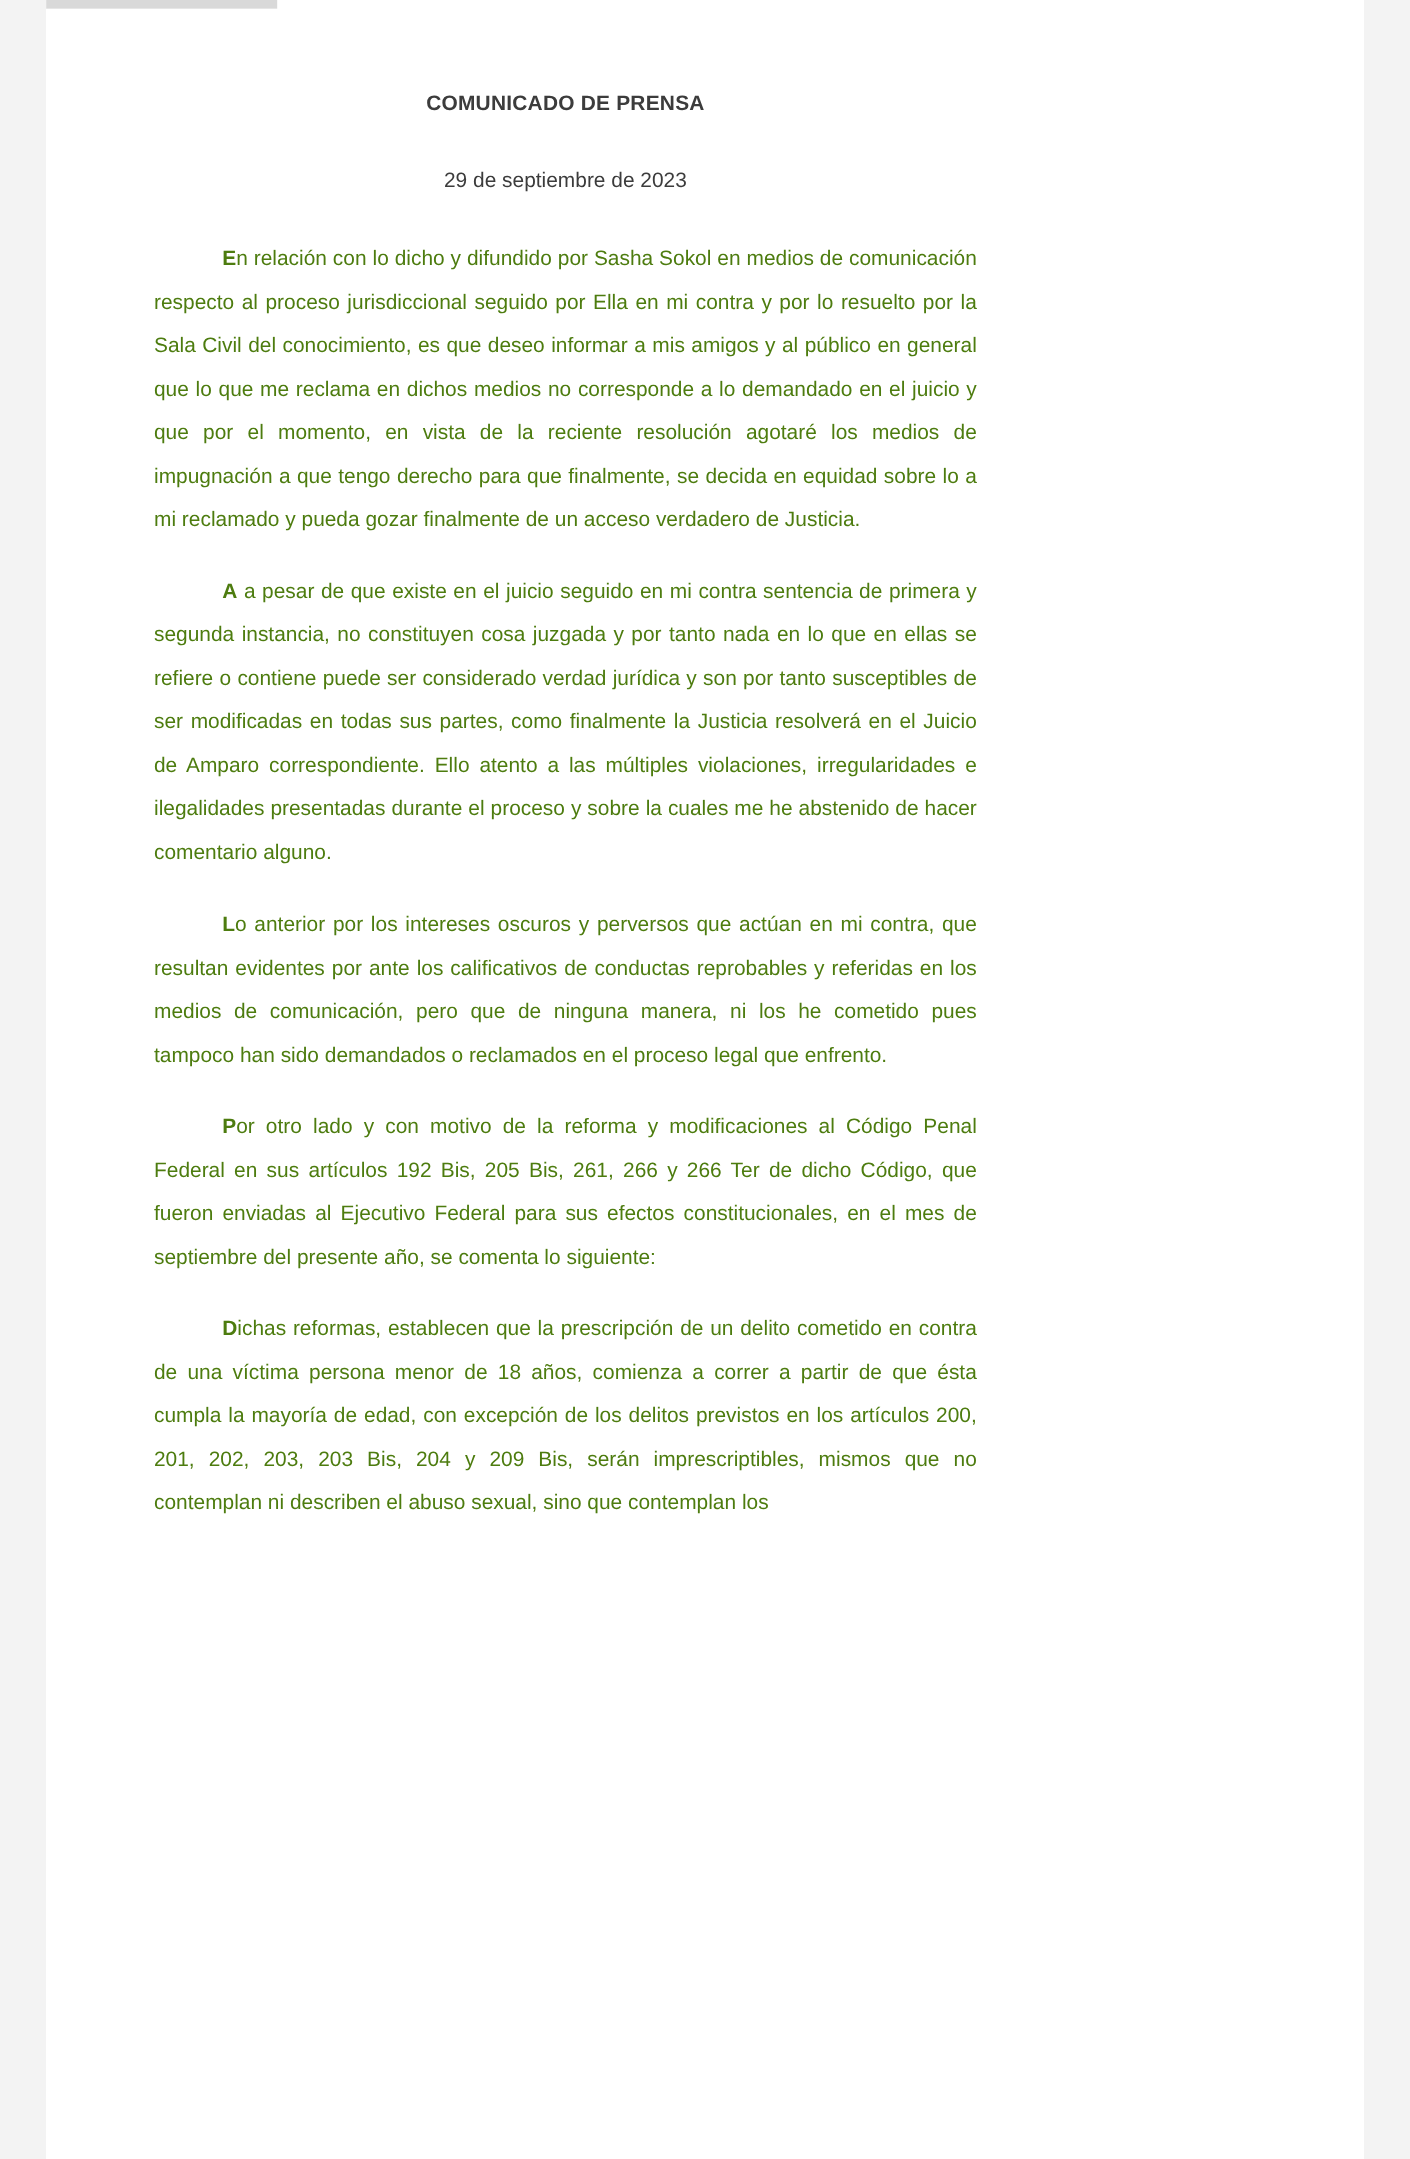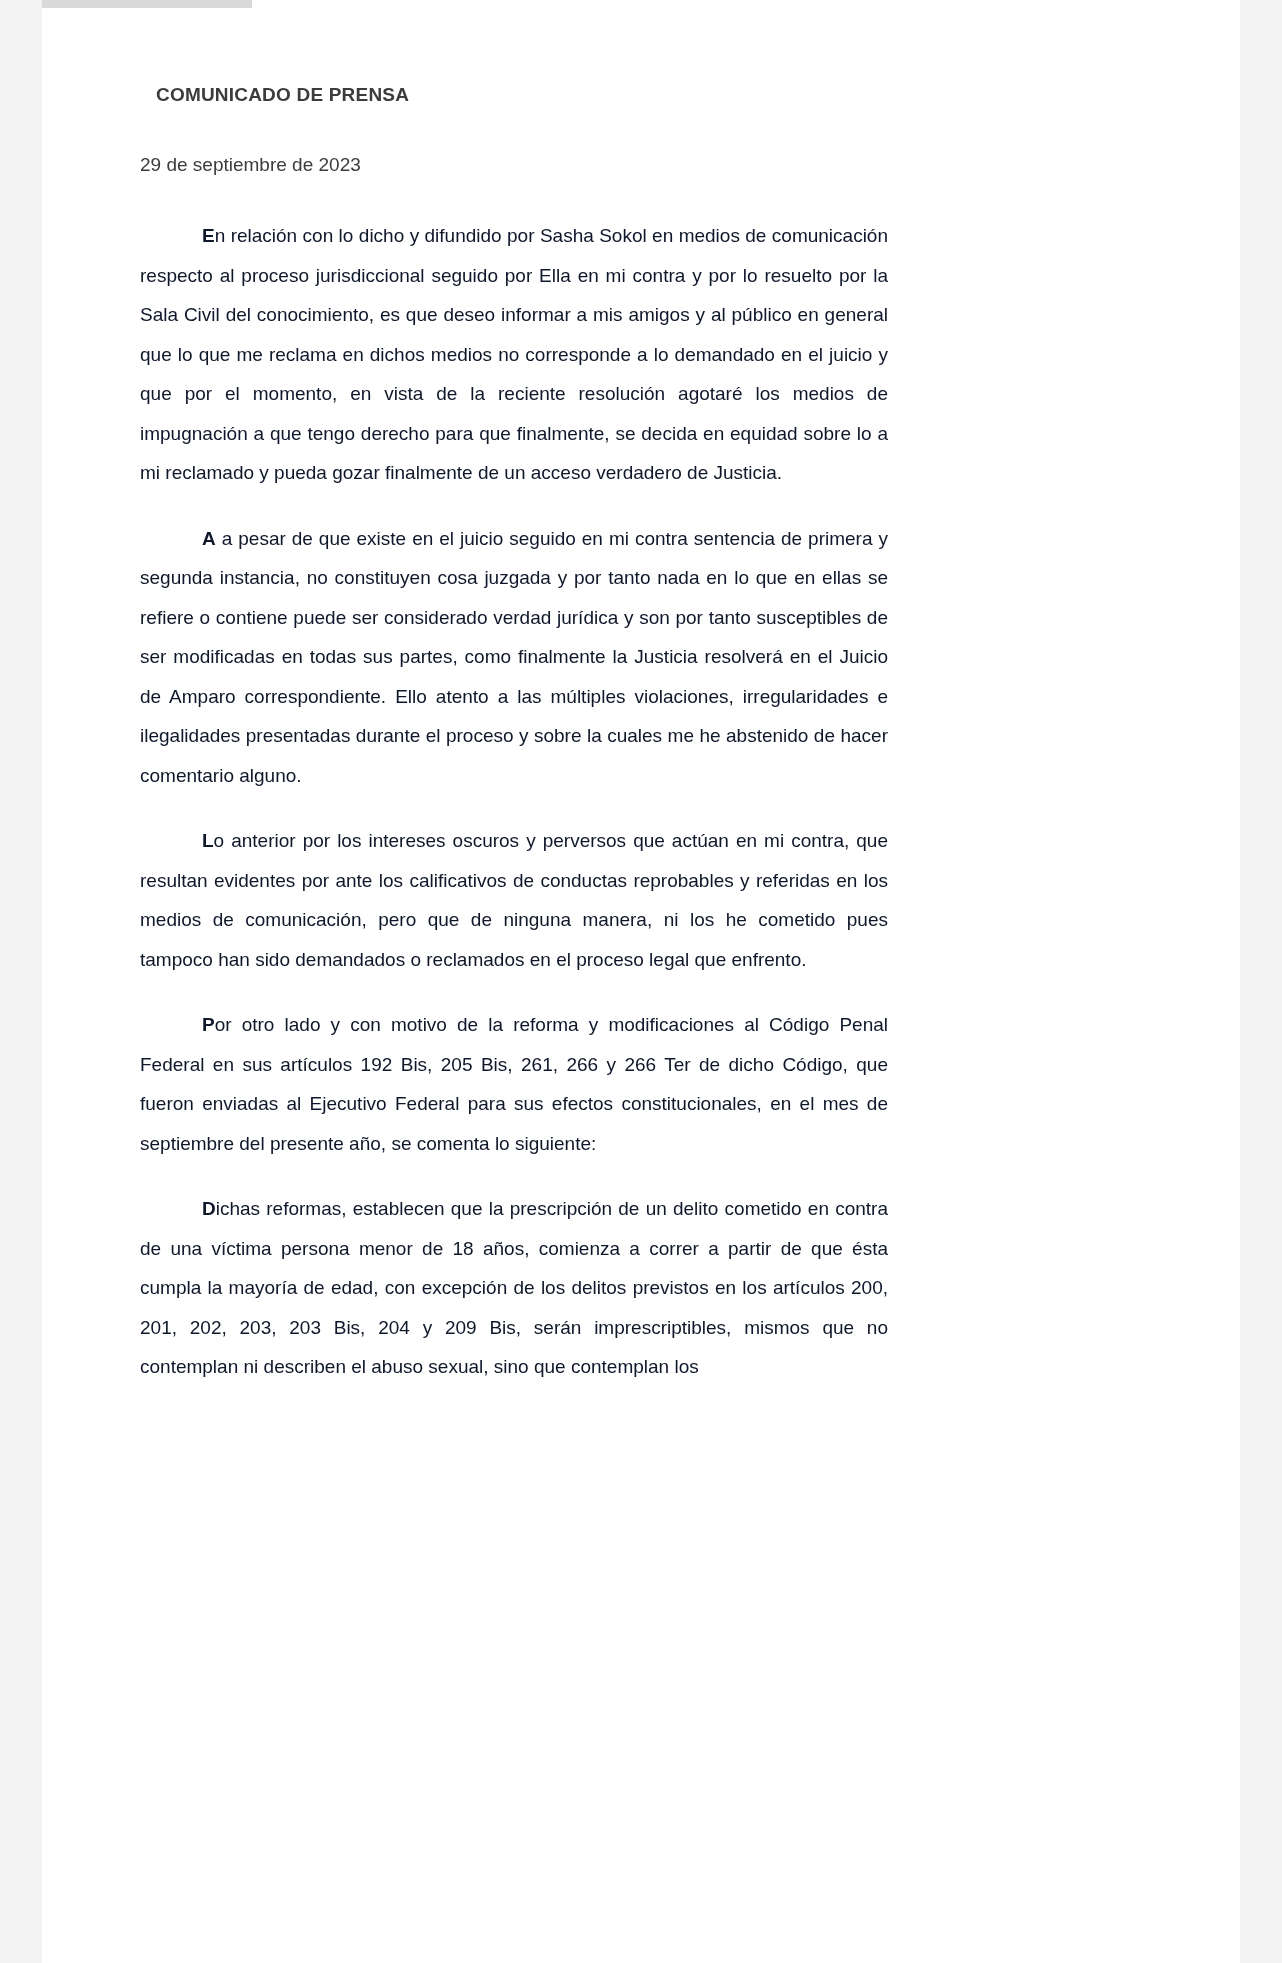--- a/index.html
+++ b/index.html
@@ -66,53 +66,54 @@
   .content {
     position: absolute;
     left: 98px;
     top: 60px;
     width: 748px;
     color: #3c3c3c;
   }
 
   h1.doc-title,
   h2.doc-subtitle {
-    margin: 16px;
+    margin: 0;
     font-size: 19px;
     font-weight: bold;
+    text-align: center;
     letter-spacing: 0.2px;
     color: #3c3c3c;
   }
   h1.doc-title {
     margin-top: 16px;
   }
   h2.doc-subtitle {
     margin-top: 48px;
   }
   .doc-date {
     margin: 0;
     margin-top: 48px;
     font-size: 19px;
     font-weight: normal;
-    text-align: left;
+    text-align: center;
     color: #3c3c3c;
   }
 
   .body-block {
     margin-top: 40px;
   }
 
   p.para {
     margin: 0 0 26px 0;
     font-size: 19px;
     line-height: 2.08;
     text-align: justify;
     text-justify: inter-word;
     text-indent: 62px;
-    color: #0f172a;
+    color: #4d7c0f;
     hyphens: none;
   }
   p.para:last-child {
     margin-bottom: 0;
   }
   p.para .drop {
     font-weight: bold;
   }
 </style>
 </head>

